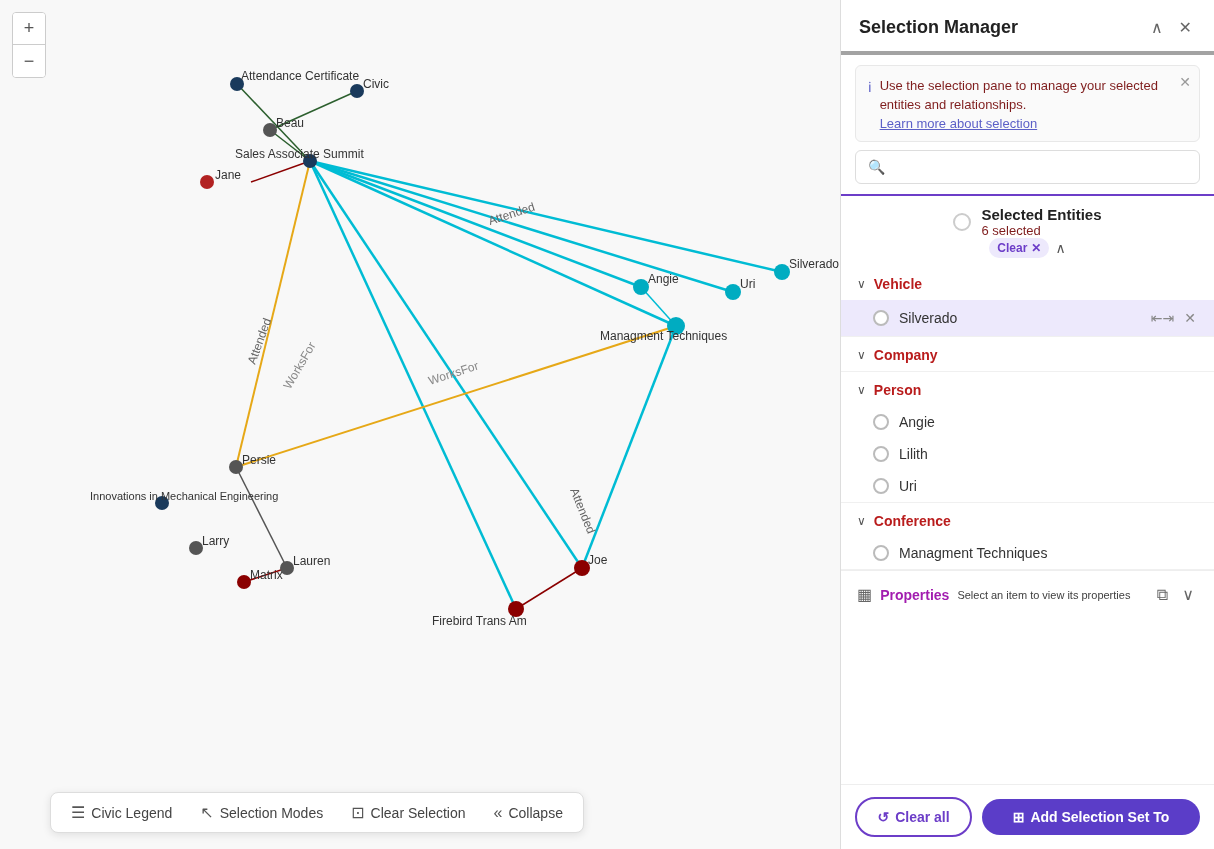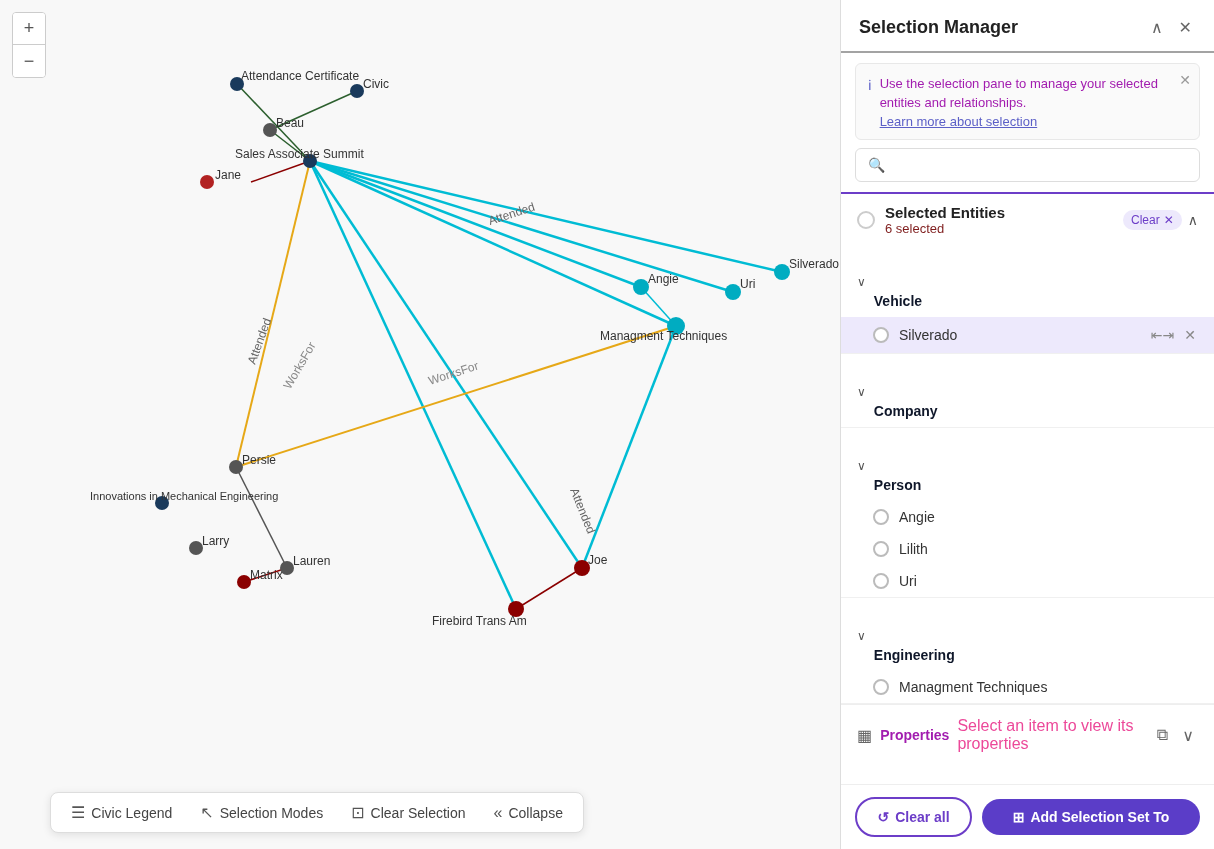--- a/index.html
+++ b/index.html
@@ -42,40 +42,40 @@
     #selection-panel {
       position: absolute; right: 0; top: 0; width: 374px; height: 849px;
       background: #fff; border-left: 1px solid #ddd;
       display: flex; flex-direction: column;
     }
 
     
     .panel-header {
       display: flex; align-items: center; justify-content: space-between;
       padding: 16px 18px 12px;
-      border-bottom: 2px solid #a3a3a3;
+      border-bottom: 4px solid #a3a3a3;
     }
     .panel-title {
       font-size: 18px; font-weight: 600; color: #222;
     }
     .panel-header-icons { display: flex; gap: 8px; align-items: center; }
     .icon-btn {
       background: none; border: none; cursor: pointer; color: #666;
       font-size: 16px; padding: 2px 4px; display: flex; align-items: center;
     }
 
     
     .info-banner {
       margin: 10px 14px 8px;
       background: #fafafa; border: 1px solid #e8e8e8; border-radius: 6px;
       padding: 10px 12px; display: flex; align-items: flex-start; gap: 8px;
       position: relative;
     }
     .info-banner .info-icon { color: #5b5fc7; font-size: 14px; margin-top: 1px; flex-shrink: 0; }
-    .info-banner .info-text { font-size: 13px; color: #a21caf; line-height: 1.4; }
+    .info-banner .info-text { font-size: 13px; color: #7f1d1d; line-height: 1.4; }
     .info-banner .info-link { color: #5b5fc7; text-decoration: underline; cursor: pointer; font-size: 13px; display: block; margin-top: 2px; }
     .info-close { position: absolute; right: 8px; top: 8px; background: none; border: none; cursor: pointer; color: #999; font-size: 14px; }
 
     
     .filter-wrap {
       padding: 0 14px 10px;
     }
     .filter-input-wrap {
       display: flex; align-items: center; gap: 8px;
       border: 1px solid #ddd; border-radius: 6px; padding: 8px 12px;
@@ -90,46 +90,47 @@
     
     .panel-content {
       flex: 1; overflow-y: auto; padding: 0 0 8px;
     }
 
     
     .section-header-row {
       display: flex; align-items: center; justify-content: space-between;
       padding: 10px 16px 8px;
       border-top: 2px solid #6c3dc8;
+      flex-direction: column;
     }
     .section-left { display: flex; align-items: center; gap: 10px; }
     .section-radio {
       width: 18px; height: 18px; border-radius: 50%; border: 2px solid #ccc;
       background: #fff; flex-shrink: 0;
     }
     .section-title { font-size: 15px; font-weight: 600; color: #222; }
     .section-sub { font-size: 13px; color: #7f1d1d; }
     .section-right { display: flex; align-items: center; gap: 6px; }
     .clear-badge {
       background: #ede9fc; color: #6c3dc8; font-size: 12px; padding: 3px 8px;
       border-radius: 12px; display: flex; align-items: center; gap: 4px;
-      cursor: pointer; border: none;
+      cursor: pointer; border: none; font-weight: bold;
     }
     .collapse-btn {
       background: none; border: none; cursor: pointer; color: #555; font-size: 14px;
     }
 
     
     .category-group { border-bottom: 1px solid #f0f0f0; }
     .category-header {
       display: flex; align-items: center; gap: 8px;
       padding: 10px 16px 8px; cursor: pointer;
     }
     .chevron-icon { color: #555; font-size: 12px; }
-    .category-name { font-size: 14px; font-weight: 600; color: #0f172a; margin-top: 39px; }
+    .category-name { font-size: 14px; font-weight: 600; color: #b91c1c; }
 
     
     .entity-row {
       display: flex; align-items: center; justify-content: space-between;
       padding: 8px 16px 8px 32px;
       cursor: pointer;
     }
     .entity-row.highlighted { background: #ede9fc; }
     .entity-left { display: flex; align-items: center; gap: 10px; }
     .entity-radio {
@@ -144,21 +145,21 @@
     }
 
     
     .properties-section {
       border-top: 1px solid #eee; padding: 12px 16px;
       display: flex; align-items: center; justify-content: space-between;
     }
     .properties-left { display: flex; align-items: center; gap: 8px; }
     .properties-icon { color: #666; font-size: 16px; }
     .properties-label { font-size: 14px; font-weight: 600; color: #a21caf; }
-    .properties-hint { font-size: 16px; color: #ec4899; }
+    .properties-hint { font-size: 11px; color: #404040; }
     .properties-right { display: flex; gap: 6px; align-items: center; }
 
     
     .panel-footer {
       padding: 12px 14px; border-top: 1px solid #eee;
       display: flex; gap: 10px; align-items: center;
     }
     .btn-clear-all {
       flex: 1; padding: 10px; border: 2px solid #6c3dc8; border-radius: 20px;
       background: #fff; color: #6c3dc8; font-size: 14px; font-weight: 600;
@@ -368,21 +369,21 @@
         <div class="entity-left">
           <div class="entity-radio"></div>
           <span class="entity-name">Uri</span>
         </div>
       </div>
     </div>
 
     <div class="category-group">
       <div class="category-header">
         <span class="chevron-icon">∨</span>
-        <span class="category-name">Engineering</span>
+        <span class="category-name">Conference</span>
       </div>
       <div class="entity-row">
         <div class="entity-left">
           <div class="entity-radio"></div>
           <span class="entity-name">Managment Techniques</span>
         </div>
       </div>
     </div>
 
     <div class="properties-section">

